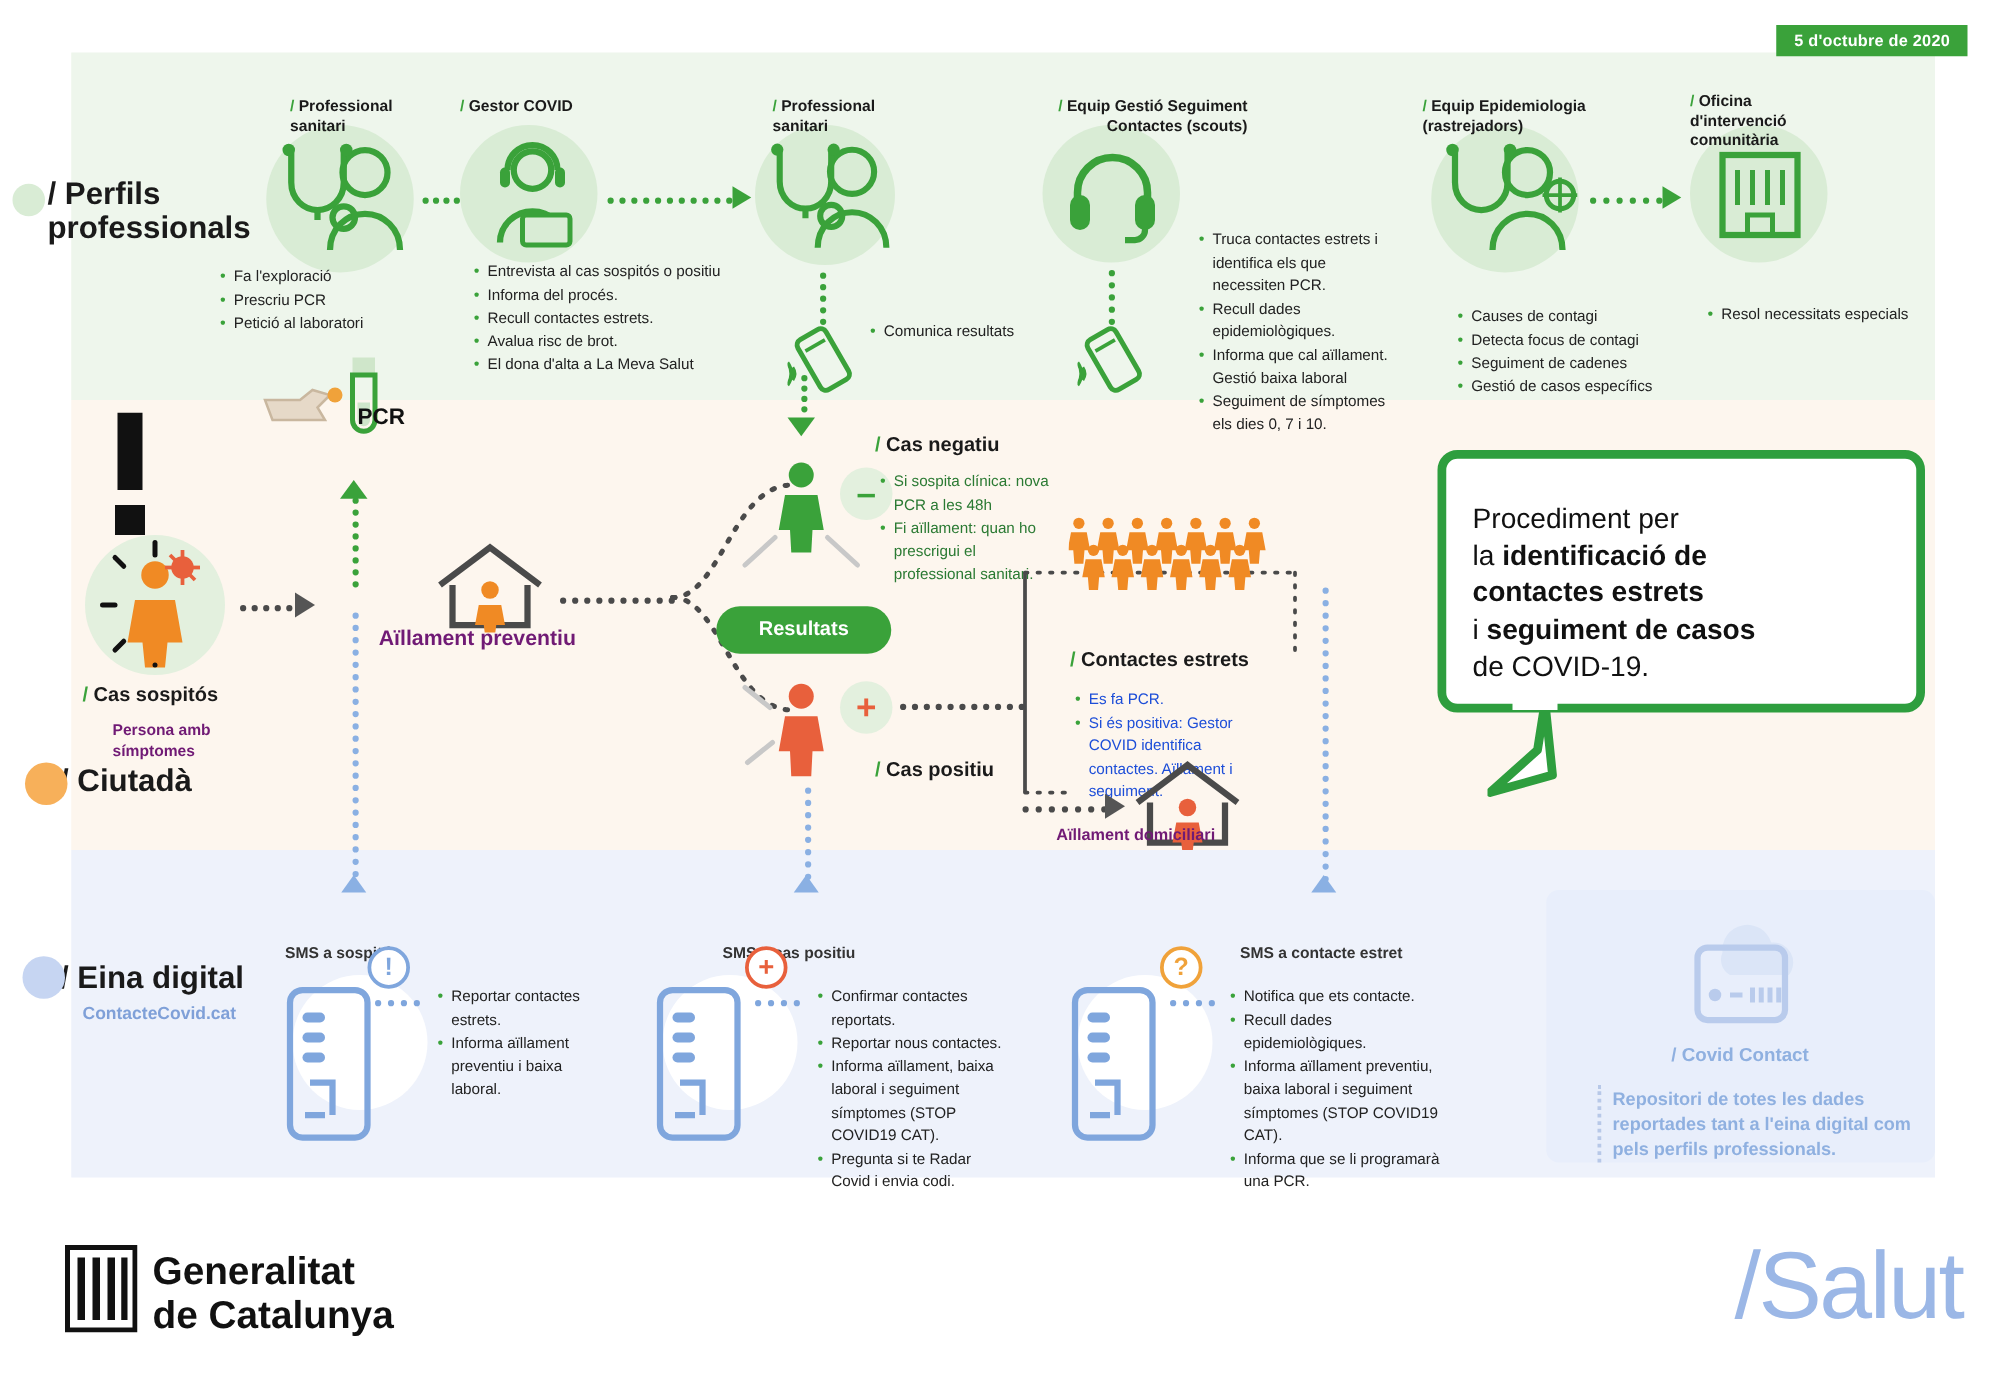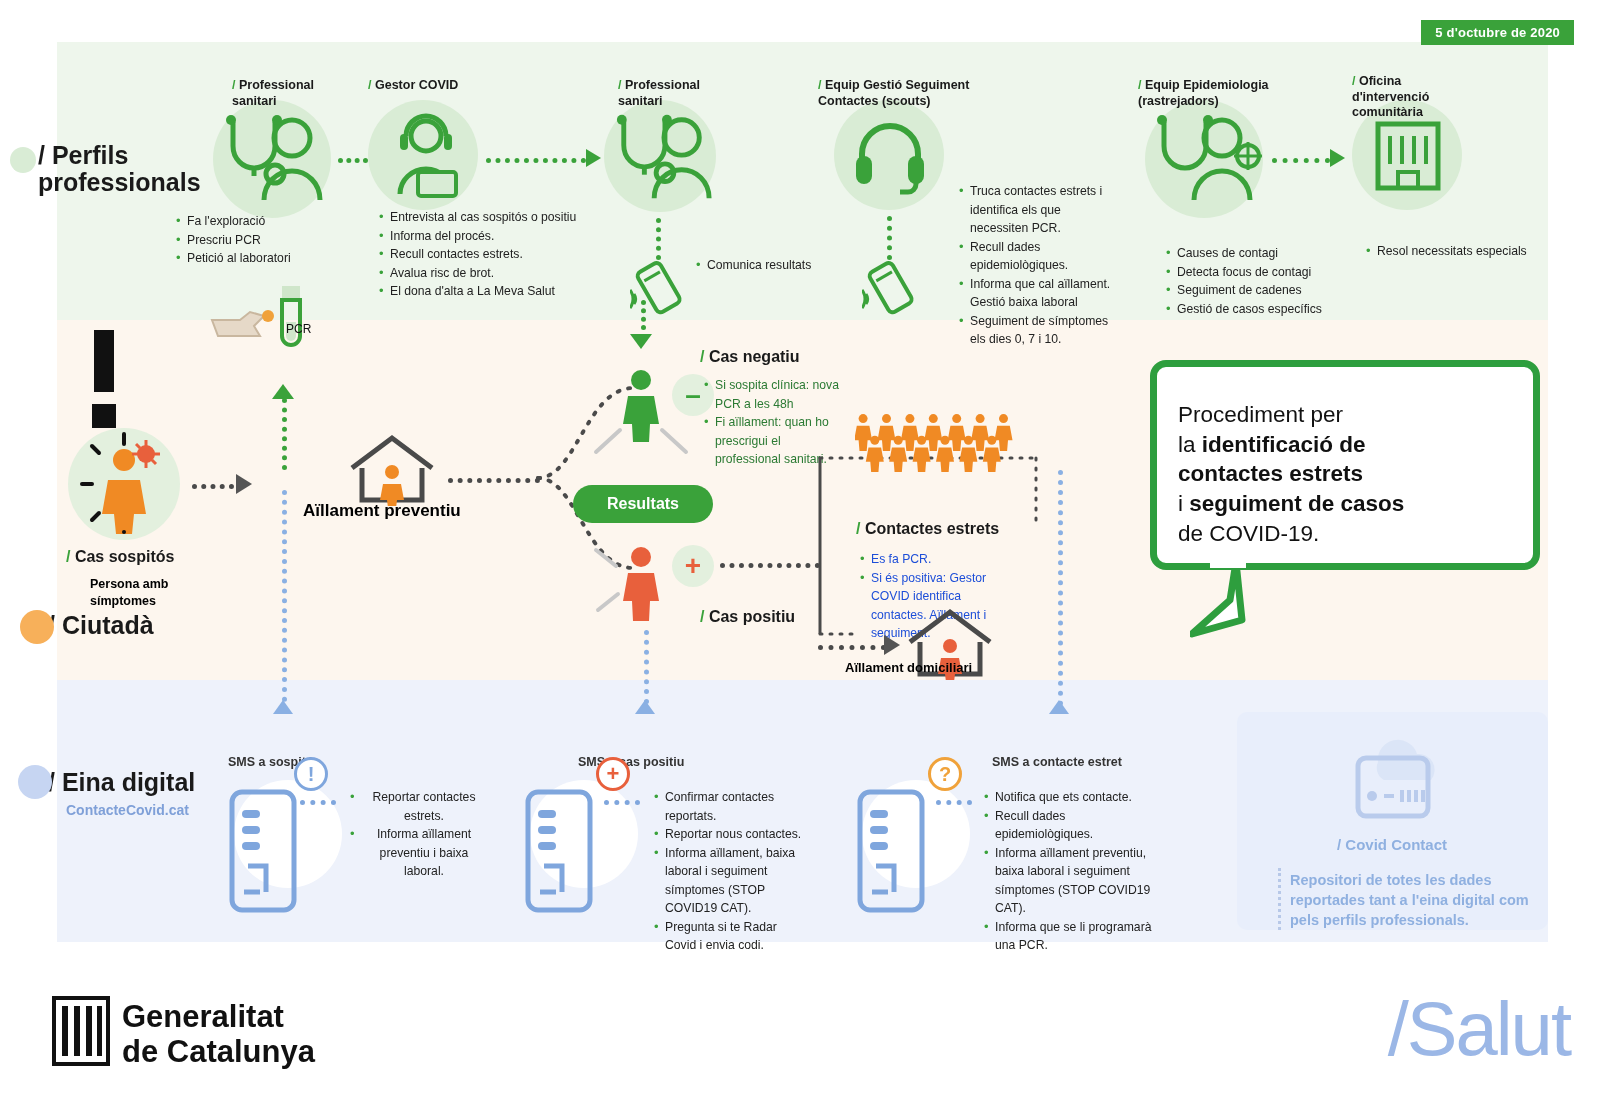--- a/index.html
+++ b/index.html
@@ -30,21 +30,21 @@
   
   .lbl { position:absolute; font-size:12.5px; line-height:1.32; }
   .role-title {
     position:absolute; font-size:12.5px; font-weight:bold; color:#1a1a1a; line-height:1.25;
   }
   .role-title .slash { color:#3aa23a; font-weight:bold; }
   .bullets { position:absolute; font-size:12.2px; line-height:1.52; color:#222; }
   .bullets li { list-style:none; position:relative; padding-left:11px; margin:0; }
   .bullets li:before { content:"•"; position:absolute; left:0; top:-1px; color:#3aa23a; font-size:13px; }
   .bullets ul { margin:4px; padding:0; }
-  .greenbold { color:#000000; font-weight:bold; }
+  .greenbold { color:#701a75; font-weight:bold; }
 
   
   .band-label { position:absolute; font-size:25px; font-weight:bold; color:#1a1a1a; line-height:1.08; }
   #label-perfils { left:38px; top:142px; }
   #label-perfils .dotc { position:absolute; left:-28px; top:5px; width:26px; height:26px; border-radius:50%; background:#d9ecd5; }
   #label-ciutada { left:48px; top:612px; }
   #label-ciutada .dotc { position:absolute; left:-28px; top:-2px; width:34px; height:34px; border-radius:50%; background:#f7b05a; }
   #label-eina { left:48px; top:769px; }
   #label-eina .dotc { position:absolute; left:-30px; top:-4px; width:34px; height:34px; border-radius:50%; background:#c6d5f2; }
   #eina-sub { position:absolute; left:66px; top:802px; font-size:14px; color:#7fa0d8; font-weight:bold; }
@@ -231,21 +231,21 @@
     </ul>
   </div>
 
   <div class="circ" style="left:834px; top:100px; width:110px; height:110px;"></div>
   <svg class="ic" style="left:850px; top:118px;" width="80" height="80" viewBox="0 0 80 80">
     <path d="M12 44V36a28 28 0 0156 0v8" fill="none" stroke="#3aa23a" stroke-width="6"></path>
     <rect x="6" y="38" width="16" height="28" rx="8" fill="#3aa23a"></rect>
     <rect x="58" y="38" width="16" height="28" rx="8" fill="#3aa23a"></rect>
     <path d="M66 62v4a8 8 0 01-8 8h-8" fill="none" stroke="#3aa23a" stroke-width="5"></path>
   </svg>
-  <div class="role-title" style="left:818px; top:78px; width:180px; text-align:left;">
+  <div class="role-title" style="left:818px; top:78px; width:180px; text-align:right;">
     <span class="slash">/ </span><span>Equip Gestió Seguiment Contactes (scouts)</span>
   </div>
   <div class="dots-v" style="left:887px; top:216px; height:44px;"></div>
   <svg class="ic" style="left:862px; top:258px;" width="62" height="58" viewBox="0 0 62 58">
     <g transform="rotate(-30 30 30)">
       <rect x="16" y="6" width="26" height="46" rx="5" fill="none" stroke="#3aa23a" stroke-width="4"></rect>
       <line x1="20" y1="16" x2="38" y2="16" stroke="#3aa23a" stroke-width="3"></line>
     </g>
     <path d="M4 36a9 9 0 010 10" stroke="#3aa23a" stroke-width="3" fill="none"></path>
     <path d="M0 32a15 15 0 010 18" stroke="#3aa23a" stroke-width="3" fill="none"></path>
@@ -341,21 +341,21 @@
 
   <svg class="ic" style="left:208px; top:290px;" width="110" height="62" viewBox="0 0 110 62">
     <path d="M4 30h28l10-8 14 4-10 10 6 10H10z" fill="#e6d9c8" stroke="#c9b79f" stroke-width="2"></path>
     <circle cx="60" cy="26" r="6" fill="#f0a23a"></circle>
   </svg>
   <svg class="ic" style="left:268px; top:282px;" width="48" height="70" viewBox="0 0 48 70">
     <rect x="14" y="4" width="18" height="14" fill="#cfe6ca"></rect>
     <path d="M14 18h18v36a9 9 0 01-18 0z" fill="none" stroke="#3aa23a" stroke-width="4"></path>
     <path d="M18 40h10v14a5 5 0 01-10 0z" fill="#cfe6ca"></path>
   </svg>
-  <div class="lbl" style="left:286px; top:322px; font-weight:normal; font-size:12px; color:#111;">PCR</div>
+  <div class="lbl" style="left:286px; top:322px; font-weight:bold; font-size:18px; color:#111;">PCR</div>
 
   <div class="dots-v" style="left:282px; top:398px; height:72px;"></div>
   <div class="tri-u" style="left:272px; top:384px;"></div>
   <div class="dots-v-blue" style="left:282px; top:490px; height:212px;"></div>
   <div class="tri-u-blue" style="left:273px; top:700px;"></div>
 
   <svg class="ic" style="left:346px; top:432px;" width="92" height="74" viewBox="0 0 92 74">
     <path d="M6 36L46 6l40 30" fill="none" stroke="#4a4a4a" stroke-width="5"></path>
     <path d="M16 36v32h60V36" fill="none" stroke="#4a4a4a" stroke-width="5"></path>
     <circle cx="46" cy="40" r="7" fill="#f08a24"></circle>
@@ -520,21 +520,21 @@
   <svg class="ic" style="left:214px; top:782px;" width="120" height="140" viewBox="0 0 120 140">
     <rect x="18" y="10" width="62" height="118" rx="10" fill="none" stroke="#7fa6dd" stroke-width="5"></rect>
     <rect x="28" y="28" width="18" height="8" rx="4" fill="#7fa6dd"></rect>
     <rect x="28" y="44" width="18" height="8" rx="4" fill="#7fa6dd"></rect>
     <rect x="28" y="60" width="18" height="8" rx="4" fill="#7fa6dd"></rect>
     <path d="M34 84h18v26" fill="none" stroke="#7fa6dd" stroke-width="5"></path>
     <line x1="30" y1="110" x2="46" y2="110" stroke="#7fa6dd" stroke-width="5"></line>
   </svg>
   <div class="badge" style="left:294px; top:757px; width:34px; height:34px; background:#fff; border:3px solid #7fa6dd; color:#7fa6dd; font-size:20px;">!</div>
   <div class="dots-h" style="left:300px; top:800px; width:36px; border-color:#7fa6dd;"></div>
-  <div class="bullets" style="left:346px; top:784px; width:145px;text-align:center;">
+  <div class="bullets" style="left:346px; top:784px; width:145px;">
     <ul>
       <li>Reportar contactes estrets.</li>
       <li>Informa aïllament preventiu i baixa laboral.</li>
     </ul>
   </div>
 
   <div class="sms-title" style="left:578px; top:755px;">SMS a cas positiu</div>
   <div class="phone-circ" style="left:530px; top:780px;"></div>
   <svg class="ic" style="left:510px; top:782px;" width="120" height="140" viewBox="0 0 120 140">
     <rect x="18" y="10" width="62" height="118" rx="10" fill="none" stroke="#7fa6dd" stroke-width="5"></rect>

